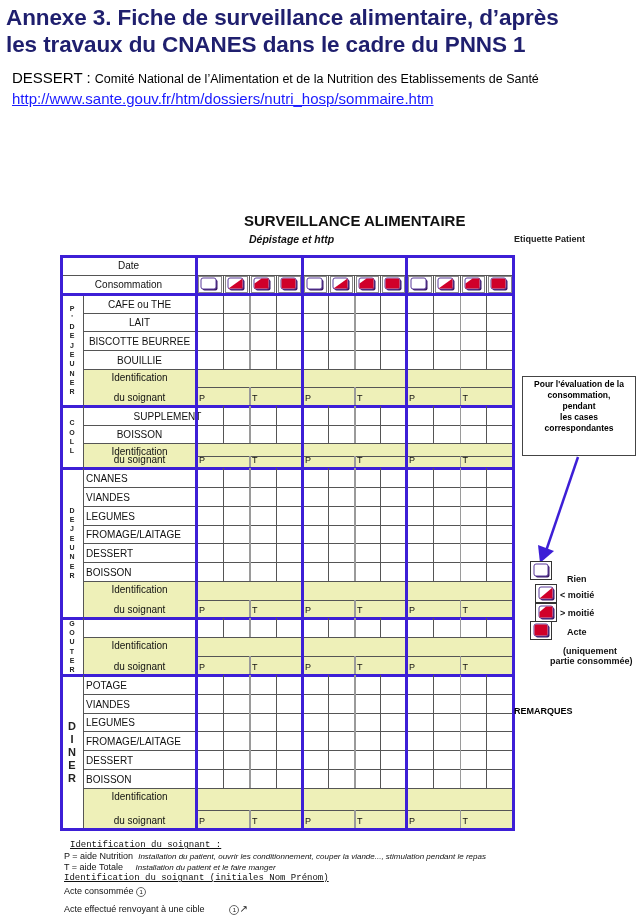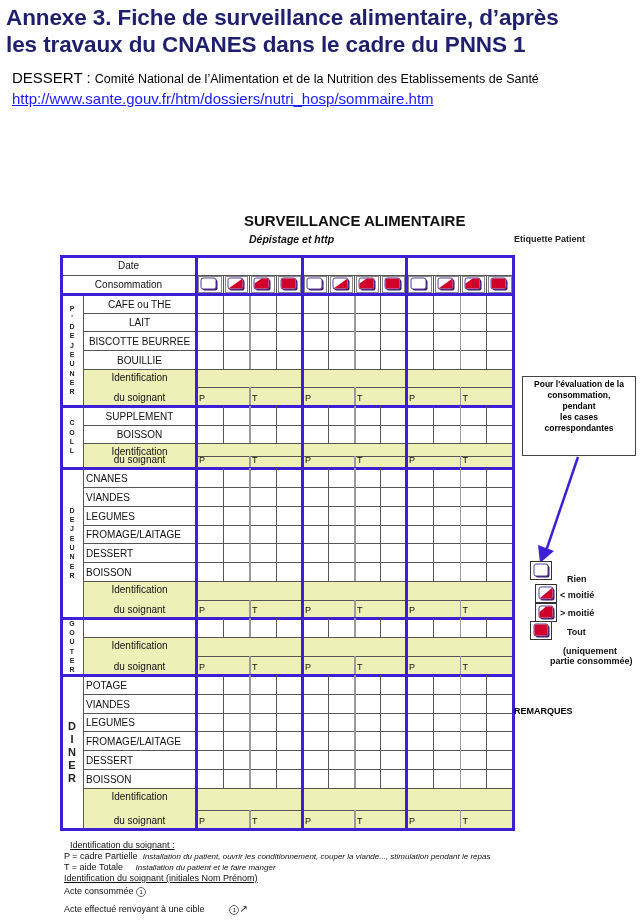--- a/index.html
+++ b/index.html
@@ -25,21 +25,21 @@
   .lbl.c { text-align:center; }
   .side { position:absolute; font-size:7px; font-weight:bold; color:#222; text-align:center; line-height:9.3px; width:22px; }
   .side.big { font-size:11px; line-height:13px; }
   .pt { position:absolute; font-size:9px; color:#111; }
   .cbox { position:absolute; width:22px; height:17px; border:1px solid #888; box-sizing:border-box; background:#fff; }
   .legend-box { left:522px; top:376px; width:114px; height:80px; border:1px solid #444; box-sizing:border-box; font-size:8.5px; font-weight:bold; text-align:center; line-height:11px; padding-top:2px; }
   .legend-lbl { position:absolute; font-size:9px; font-weight:bold; color:#111; white-space:nowrap; }
   .remarques { left:514px; top:706px; font-size:9px; font-weight:bold; }
   .foot { position:absolute; font-size:9px; color:#111; white-space:nowrap; }
   .foot i { font-size:8px; }
-  .u { text-decoration:underline; }
+  .u { text-decoration:underline;font-family:Liberation Mono, monospace; }
 </style>
 </head>
 <body>
 
 <div class="abs title">
   <div>Annexe 3. Fiche de surveillance alimentaire, d’après</div>
   <div>les travaux du CNANES dans le cadre du PNNS 1</div>
 </div>
 <div class="abs subline">
   <span class="big">DESSERT</span><span class="big"> : </span><span>Comité National de l’Alimentation et de la Nutrition des Etablissements de Santé</span>
@@ -234,21 +234,21 @@
     <div class="vl" style="left:486.25px;top:294px;height:75px;"></div>
     <div class="vl" style="left:83px;top:294px;height:112px;"></div>
     <div class="hlb" style="left:61px;top:405px;width:454px;"></div>
     <div class="yellow" style="left:83px;top:443px;width:430px;height:25px;"></div>
     <div class="side" style="left:61px;top:406px;height:62px;display:flex;flex-direction:column;justify-content:center;">
       <div>C</div>
       <div>O</div>
       <div>L</div>
       <div>L</div>
     </div>
-    <div class="lbl" style="left:83px;width:113px;text-align:center;top:411px;">SUPPLEMENT</div>
+    <div class="lbl" style="left:83px;width:113px;text-align:center;top:411px;padding-left:28px;">SUPPLEMENT</div>
     <div class="cell" style="left:196px;top:406px;width:26.5px;height:19px;"></div>
     <div class="cell" style="left:222.5px;top:406px;width:26.5px;height:19px;"></div>
     <div class="cell" style="left:249px;top:406px;width:26.5px;height:19px;"></div>
     <div class="cell" style="left:275.5px;top:406px;width:26.5px;height:19px;"></div>
     <div class="cell" style="left:302px;top:406px;width:26px;height:19px;"></div>
     <div class="cell" style="left:328px;top:406px;width:26px;height:19px;"></div>
     <div class="cell" style="left:354px;top:406px;width:26px;height:19px;"></div>
     <div class="cell" style="left:380px;top:406px;width:26px;height:19px;"></div>
     <div class="cell" style="left:406px;top:406px;width:26.75px;height:19px;"></div>
     <div class="cell" style="left:432.75px;top:406px;width:26.75px;height:19px;"></div>
@@ -638,32 +638,32 @@
         </svg></span>
     </div>
     <div class="legend-lbl" style="left: 560px; top: 608px;">&gt; moitié</div>
     <div class="cbox abs" style="left: 530px; top: 621px; width: 22px; height: 19px; border: 1px solid rgb(51, 51, 51);">
       <span style="position: absolute; left: 2px; top: 1px;"><svg width="18" height="16">
           <rect x="2.5" y="2.5" width="14" height="12" rx="2" fill="#3b1a66"></rect>
           <rect x="1" y="1" width="14" height="12" rx="2" fill="#fff" stroke="#5a3a9a" stroke-width="1"></rect>
           <rect x="1.5" y="1.5" width="13" height="11" rx="1.5" fill="#d0002a"></rect>
         </svg></span>
     </div>
-    <div class="legend-lbl" style="left: 567px; top: 627px;">Tout</div>
+    <div class="legend-lbl" style="left: 567px; top: 627px;">Acte</div>
   </div>
 
 <div class="abs legend-lbl" style="left:550px;top:646px;text-align:center;width:80px;font-weight:bold;">
   <div>(uniquement</div>
   <div>partie consommée)</div>
 </div>
 <div class="abs remarques">REMARQUES</div>
 
 <div class="foot u" style="left:70px;top:840px;">Identification du soignant :</div>
 <div class="foot" style="left:64px;top:851px;">
-  <span>P = cadre Partielle</span>&nbsp;&nbsp;<i>Installation du patient, ouvrir les conditionnement, couper la viande..., stimulation pendant le repas</i>
+  <span>P = aide Nutrition</span>&nbsp;&nbsp;<i>Installation du patient, ouvrir les conditionnement, couper la viande..., stimulation pendant le repas</i>
 </div>
 <div class="foot" style="left:64px;top:862px;">
   <span>T = aide Totale</span>&nbsp;&nbsp;&nbsp;&nbsp;&nbsp;<i>Installation du patient et le faire manger</i>
 </div>
 <div class="foot u" style="left:64px;top:873px;">Identification du soignant (initiales Nom Prénom)</div>
 <div class="foot" style="left:64px;top:886px;">
   <span>Acte consommée</span>
   <span style="display:inline-block;width:8px;height:8px;border:1px solid #666;border-radius:50%;font-size:6px;line-height:8px;text-align:center;vertical-align:middle;">1</span>
 </div>
 <div class="foot" style="left:64px;top:903px;">

